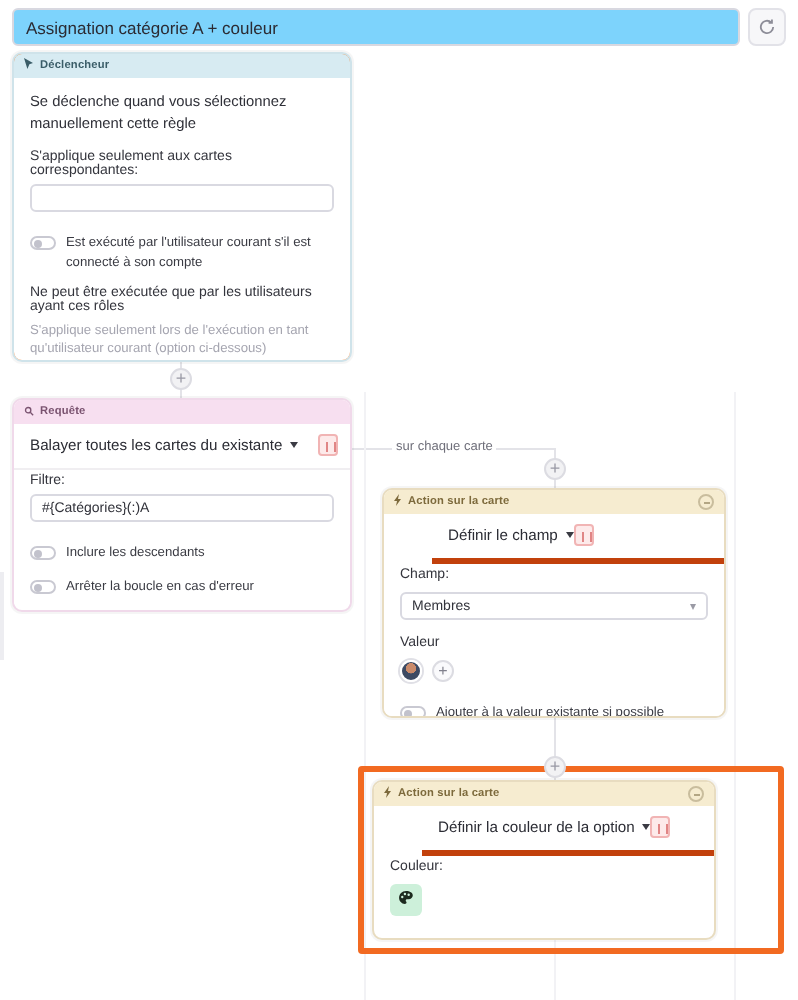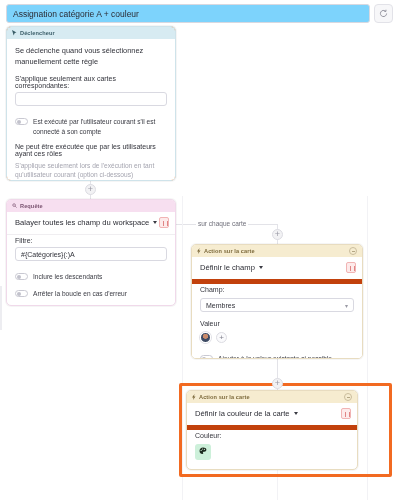--- a/index.html
+++ b/index.html
@@ -175,23 +175,24 @@
     position: absolute; left: 3px; top: 2.5px;
     width: 3px; height: 5px;
     border-left: 1px solid #e08585;
     border-right: 1px solid #e08585;
   }
 
   
   .node-action { border: 1px solid #e8dcc0; background: #ffffff; }
   .node-action .node-head { background: #f6ecd0; color: #7d6a3c; }
   .act-title {
-    display: flex; align-items: center; justify-content: space-between;
+    display: flex; align-items: center; 
     padding: 5px 6px 6px 8px;
-    border-bottom: 5px solid #c2410c;
+    border-bottom: 3px solid #c2410c;
+    margin-left: 24px;
   }
   #node-action-1 { left: 191px; top: 244px; width: 172px; height: 115px; }
   #node-action-2 { left: 186px; top: 390px; width: 172px; height: 80px; }
 
   .collapse-icon {
     width: 8px; height: 8px;
     border-radius: 50%;
     border: 1px solid #c9bd9d;
     position: relative;
   }
@@ -300,21 +301,21 @@
         <svg width="5" height="5" viewBox="0 0 12 12" fill="none" stroke="#7a5370" stroke-width="1.6">
           <circle cx="5" cy="5" r="3.2"></circle>
             <path d="M7.5 7.5L11 11"></path>
         </svg>
       </span>
       <span>Requête</span>
     </div>
     <div class="node-body">
       <div class="row-title">
         <div class="row-title-text">
-          <span>Balayer toutes les champ du workspace</span>
+          <span>Balayer toutes les cartes du existante</span>
           <span class="caret-sm"></span>
         </div>
         <div class="trash"></div>
       </div>
       <div class="field-label">Filtre:</div>
       <div class="textbox">#{Catégories}(:)A</div>
 
       <div class="switch-row">
         <div class="switch"></div>
         <div class="switch-label">Inclure les descendants</div>
@@ -369,21 +370,21 @@
         <svg width="4" height="6" viewBox="0 0 8 12" fill="#7d6a3c">
             <path d="M5 0L0 7h3l-1 5 5-7H4z"></path>
           </svg>
       </span>
       <span>Action sur la carte</span>
       <span style="margin-left:auto;" class="collapse-icon"></span>
     </div>
     <div class="node-body">
       <div class="act-title">
         <div class="row-title-text">
-          <span>Définir la couleur de la carte</span>
+          <span>Définir la couleur de la option</span>
           <span class="caret-sm"></span>
         </div>
         <div class="trash"></div>
       </div>
       <div class="field-label">Couleur:</div>
       <div class="color-swatch">
         <span>
           <svg width="8" height="8" viewBox="0 0 12 12" fill="#1d2b1f">
             <path d="M6 .7C3 .7.8 2.9.8 5.9c0 2.6 2 4.6 4.3 4.6.8 0 1.3-.5 1.3-1.1 0-.3-.1-.5-.3-.7-.2-.2-.3-.4-.3-.7 0-.6.5-1 1.1-1h1.1c1.7 0 3.1-1.3 3.1-3 0-2.1-2.2-3.3-5.1-3.3z"></path>
             <circle cx="3.2" cy="5.2" r=".9" fill="#cdf0da"></circle>

